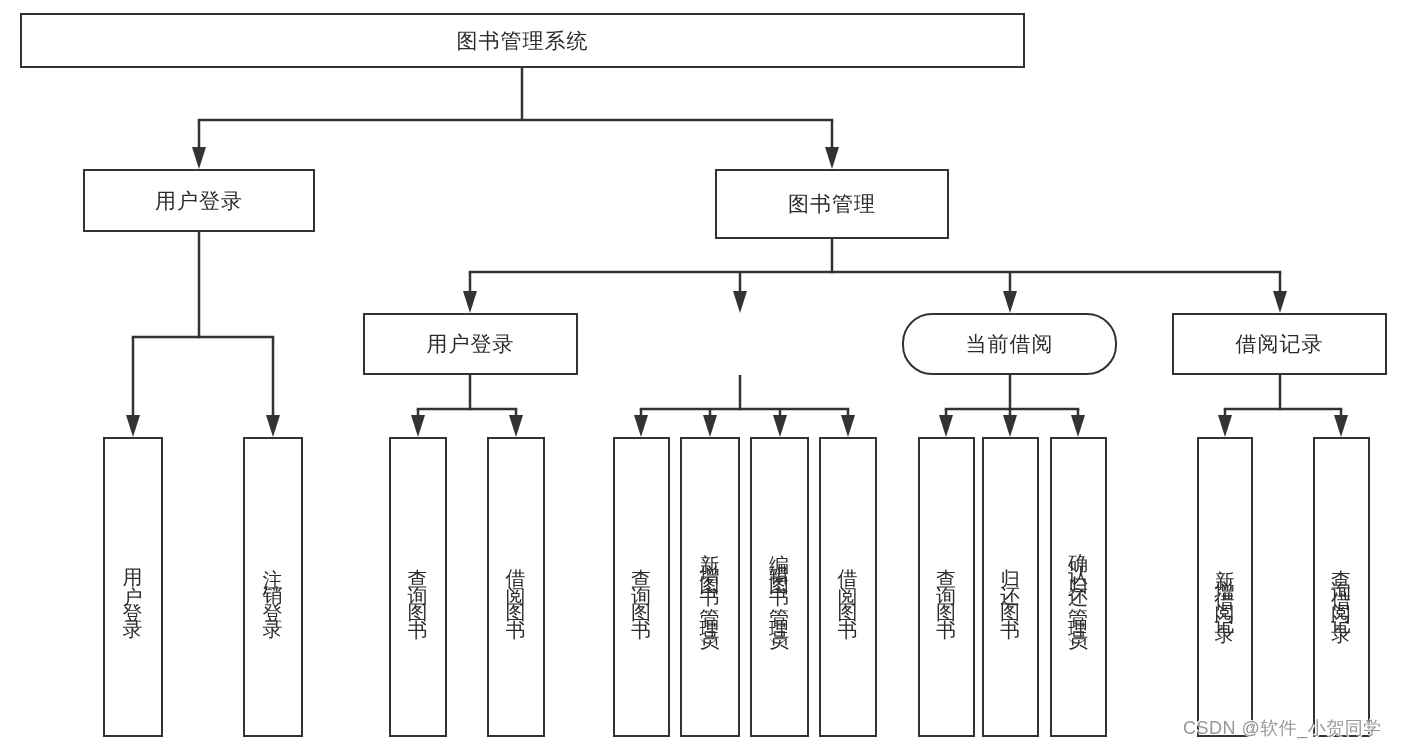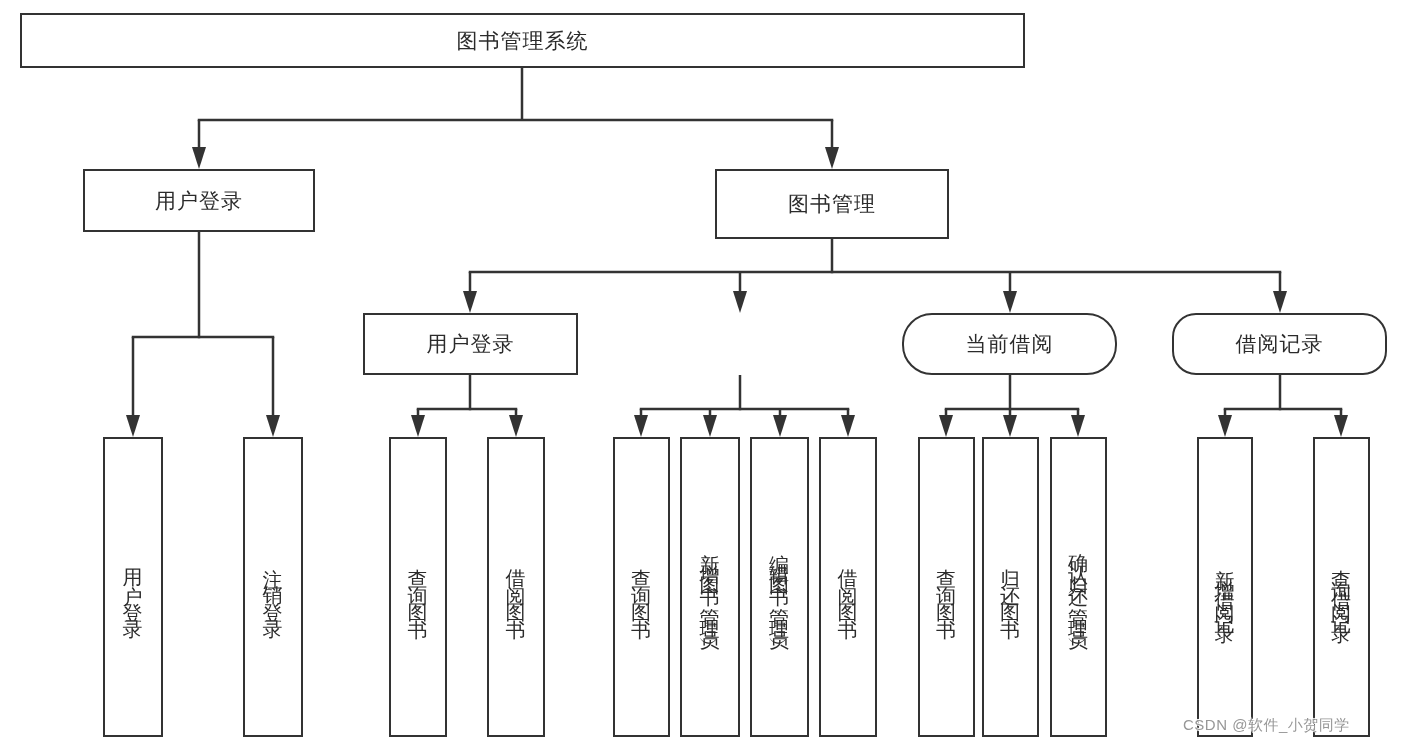--- a/index.html
+++ b/index.html
@@ -17,21 +17,21 @@
     display:flex; align-items:center; justify-content:center;
     font-size:21px; letter-spacing:1px; white-space:nowrap;
   }
   .leaf-label {
     writing-mode:vertical-rl; text-orientation:mixed;
     font-size:20px; line-height:1; letter-spacing:17px; white-space:nowrap;
   }
   .leaf-label.long { letter-spacing:11px; }
   .watermark {
     position:absolute; left:1183px; top:716px; z-index:5;
-    font-size:15px; color:#979797; letter-spacing:0.5px; white-space:nowrap;
+    font-size:18px; color:#979797; letter-spacing:0.5px; white-space:nowrap;
     text-shadow:0 0 2px #ffffff, 1px 1px 0 #ffffff, -1px -1px 0 #ffffff;
   }
 </style>
 </head>
 <body>
 
 <div class="canvas">
 
   <svg class="connectors" viewBox="0 0 1405 747" xmlns="http://www.w3.org/2000/svg">
 
@@ -119,21 +119,21 @@
   <div class="node" style="left:715px; top:169px; width:234px; height:70px;">
     <span>图书管理</span>
   </div>
 
   <div class="node" style="left:363px; top:313px; width:215px; height:62px;">
     <span>用户登录</span>
   </div>
   <div class="node" style="left:902px; top:313px; width:215px; height:62px;border-radius:30px;">
     <span>当前借阅</span>
   </div>
-  <div class="node" style="left:1172px; top:313px; width:215px; height:62px;border-radius:24px;">
+  <div class="node" style="left:1172px; top:313px; width:215px; height:62px;">
     <span>借阅记录</span>
   </div>
 
   <div class="node" style="left:103px; top:437px; width:60px; height:300px;">
     <span class="leaf-label">用户登录</span>
   </div>
   <div class="node" style="left:243px; top:437px; width:60px; height:300px;">
     <span class="leaf-label">注销登录</span>
   </div>
 

